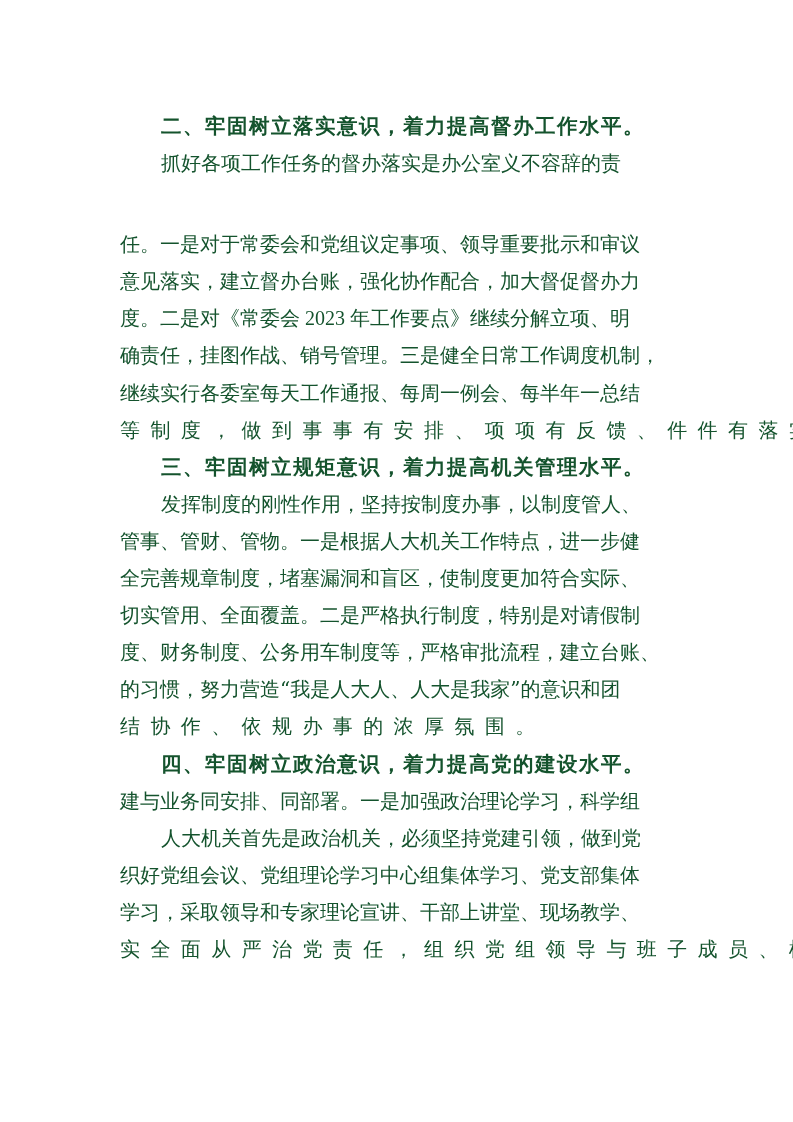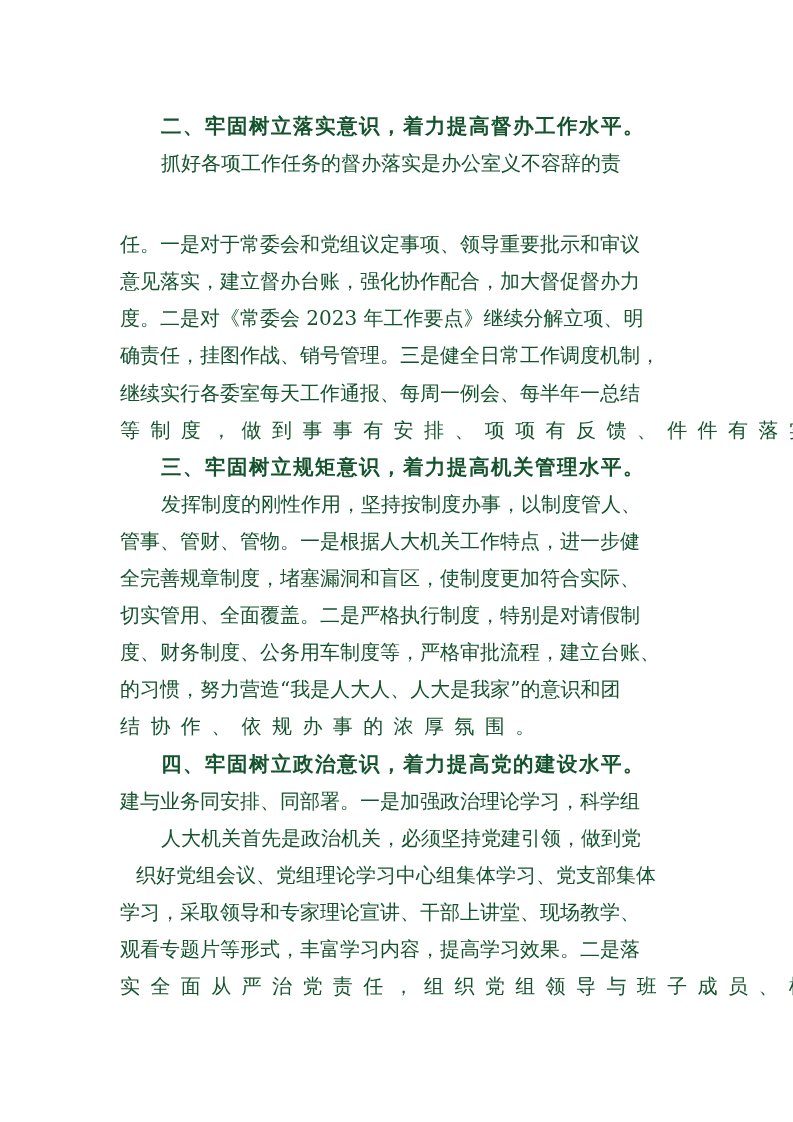--- a/index.html
+++ b/index.html
@@ -37,40 +37,39 @@
 </head>
 <body>
 
 <div class="page">
 
   <h2 class="heading">二、牢固树立落实意识，着力提高督办工作水平。</h2>
   <p class="para">
     <span class="ln first" style="letter-spacing: 0px;">抓好各项工作任务的督办落实是办公室义不容辞的责</span>
     <span class="ln" style="letter-spacing: 0px; margin-top: 44px;">任。一是对于常委会和党组议定事项、领导重要批示和审议</span>
     <span class="ln" style="letter-spacing: 0px;">意见落实，建立督办台账，强化协作配合，加大督促督办力</span>
-    <span class="ln" style="letter-spacing: 0px;">度。二是对《常委会 2023 年工作要点》继续分解立项、明</span>
+    <span class="ln" style="letter-spacing: 0px; font-family: Liberation Serif, serif;">度。二是对《常委会 2023 年工作要点》继续分解立项、明</span>
     <span class="ln" style="letter-spacing: 0px;">确责任，挂图作战、销号管理。三是健全日常工作调度机制，</span>
     <span class="ln" style="letter-spacing: 0px;">继续实行各委室每天工作通报、每周一例会、每半年一总结</span>
     <span class="ln" style="letter-spacing: 10.4px;">等制度，做到事事有安排、项项有反馈、件件有落实。</span>
   </p>
 
   <h2 class="heading">三、牢固树立规矩意识，着力提高机关管理水平。</h2>
   <p class="para">
     <span class="ln first" style="letter-spacing: 0px;">发挥制度的刚性作用，坚持按制度办事，以制度管人、</span>
     <span class="ln" style="letter-spacing: 0px;">管事、管财、管物。一是根据人大机关工作特点，进一步健</span>
     <span class="ln" style="letter-spacing: 0px;">全完善规章制度，堵塞漏洞和盲区，使制度更加符合实际、</span>
     <span class="ln" style="letter-spacing: 0px;">切实管用、全面覆盖。二是严格执行制度，特别是对请假制</span>
     <span class="ln" style="letter-spacing: 0px;">度、财务制度、公务用车制度等，严格审批流程，建立台账、</span>
     <span class="ln" style="letter-spacing: 0px;">的习惯，努力营造“我是人大人、人大是我家”的意识和团</span>
     <span class="ln" style="letter-spacing: 10.4px;">结协作、依规办事的浓厚氛围。</span>
   </p>
 
   <h2 class="heading">四、牢固树立政治意识，着力提高党的建设水平。</h2>
   <p class="para">
     <span class="ln" style="letter-spacing: 0px;">建与业务同安排、同部署。一是加强政治理论学习，科学组</span>
     <span class="ln first" style="letter-spacing: 0px;">人大机关首先是政治机关，必须坚持党建引领，做到党</span>
-    <span class="ln" style="letter-spacing: 0px; margin-left: 16px;">织好党组会议、党组理论学习中心组集体学习、党支部集体</span>
+    <span class="ln" style="letter-spacing: 0px;">织好党组会议、党组理论学习中心组集体学习、党支部集体</span>
     <span class="ln" style="letter-spacing: 0px;">学习，采取领导和专家理论宣讲、干部上讲堂、现场教学、</span>
-    <span class="ln" style="letter-spacing: 0px;">观看专题片等形式，丰富学习内容，提高学习效果。二是落</span>
     <span class="ln" style="letter-spacing: 10.4px;">实全面从严治党责任，组织党组领导与班子成员、机关党委</span>
   </p>
 
 </div>
 
 </body></html>

